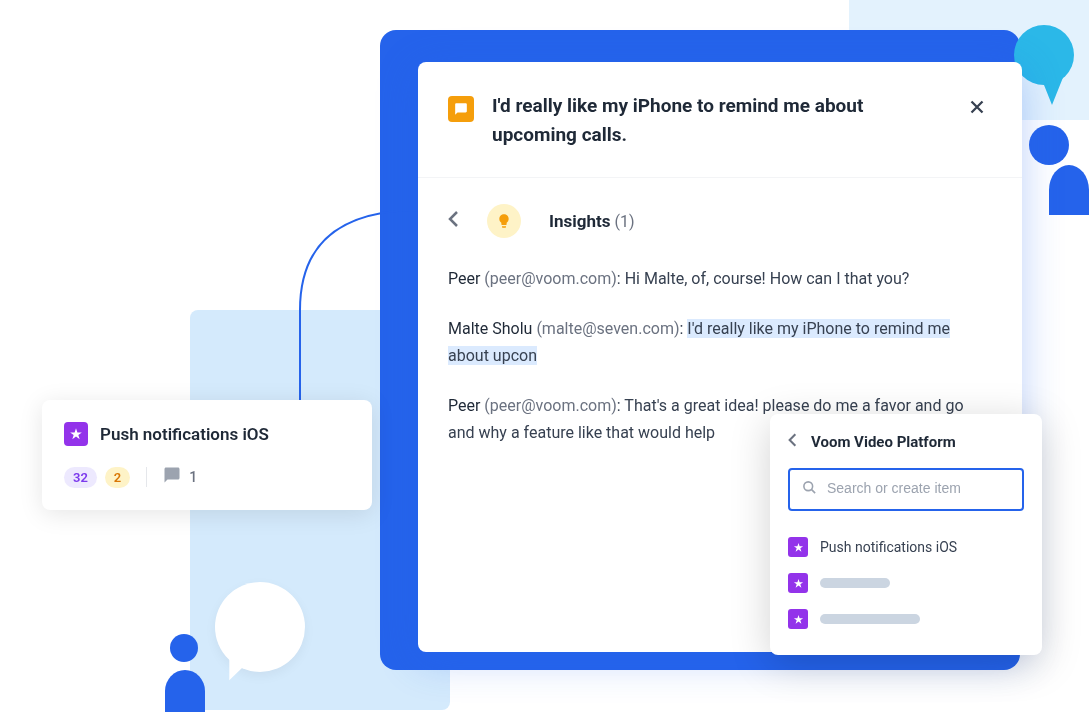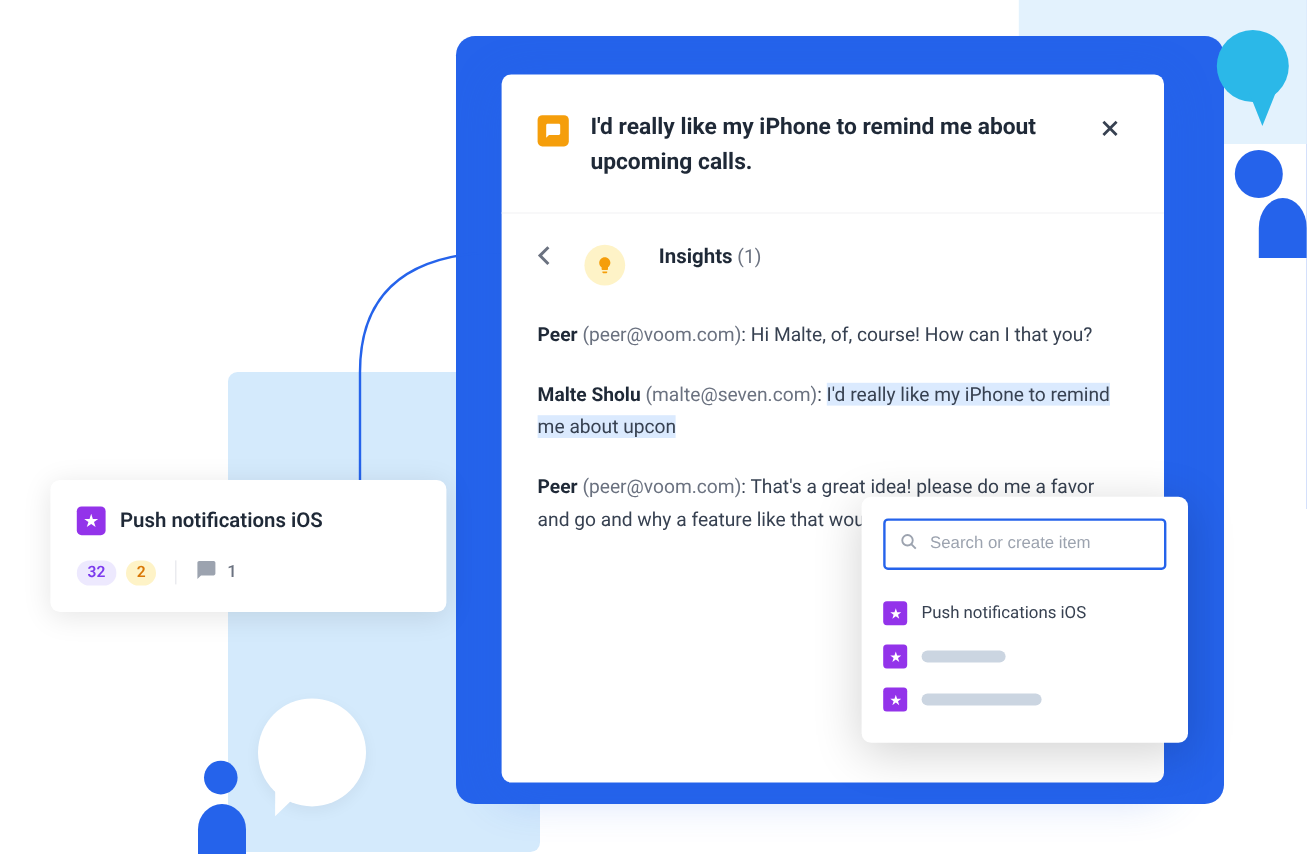--- a/index.html
+++ b/index.html
@@ -201,21 +201,21 @@
       color: #6b7280;
       font-size: 14px;
       font-weight: 500;
     }
     
     
     .main-modal {
       position: absolute;
       top: 62px;
       left: 418px;
-      width: 552px;
+      width: 604px;
       height: 590px;
       background: white;
       border-radius: 8px;
       box-shadow: 0 8px 40px rgba(37, 99, 235, 0.3);
       z-index: 20;
     }
     .modal-header {
       display: flex;
       align-items: flex-start;
       padding: 30px 30px 28px 30px;
@@ -246,21 +246,21 @@
       cursor: pointer;
       color: #374151;
       padding: 4px;
     }
     
     .modal-body {
       padding: 26px 30px;
     }
     .insights-row {
       display: flex;
-      align-items: flex-start;
+      align-items: center;
       gap: 28px;
       margin-bottom: 28px;
     }
     .back-chevron {
       color: #6b7280;
       cursor: pointer;
     }
     .bulb-icon {
       width: 34px;
       height: 34px;
@@ -281,21 +281,21 @@
       color: #6b7280;
     }
     
     .message {
       margin-bottom: 24px;
       font-size: 16px;
       line-height: 1.65;
       color: #374151;
     }
     .msg-author {
-      font-weight: 700;
+      font-weight: 400;
       color: #1f2937;
     }
     .msg-email {
       color: #6b7280;
       text-align: right;
     }
     .highlight {
       background: #dbeafe;
     }
     
@@ -457,20 +457,28 @@
     </div>
 
     <div class="message">
       <span class="msg-author">Peer</span>
       <span class="msg-email">(peer@voom.com)</span><span>: </span>
       <span>That's a great idea! please do me a favor and go and why a feature like that would help</span>
     </div>
   </div>
 
   <div class="dropdown-panel">
+    <div class="dropdown-header">
+      <span class="back-chevron">
+        <svg width="9" height="16" viewBox="0 0 11 18" stroke="currentColor" stroke-width="2.5" fill="none">
+            <path d="M9 2L2 9l7 7"></path>
+          </svg>
+      </span>
+      <span class="dropdown-title">Voom Video Platform</span>
+    </div>
     <div class="search-box">
       <span class="search-icon">
         <svg width="15" height="15" viewBox="0 0 24 24" stroke="currentColor" stroke-width="2.5" fill="none">
             <circle cx="10" cy="10" r="7"></circle>
             <path d="M21 21l-6-6"></path>
           </svg>
       </span>
       <input class="search-input" type="text" placeholder="Search or create item" style="">
     </div>
     <div class="dropdown-item">

